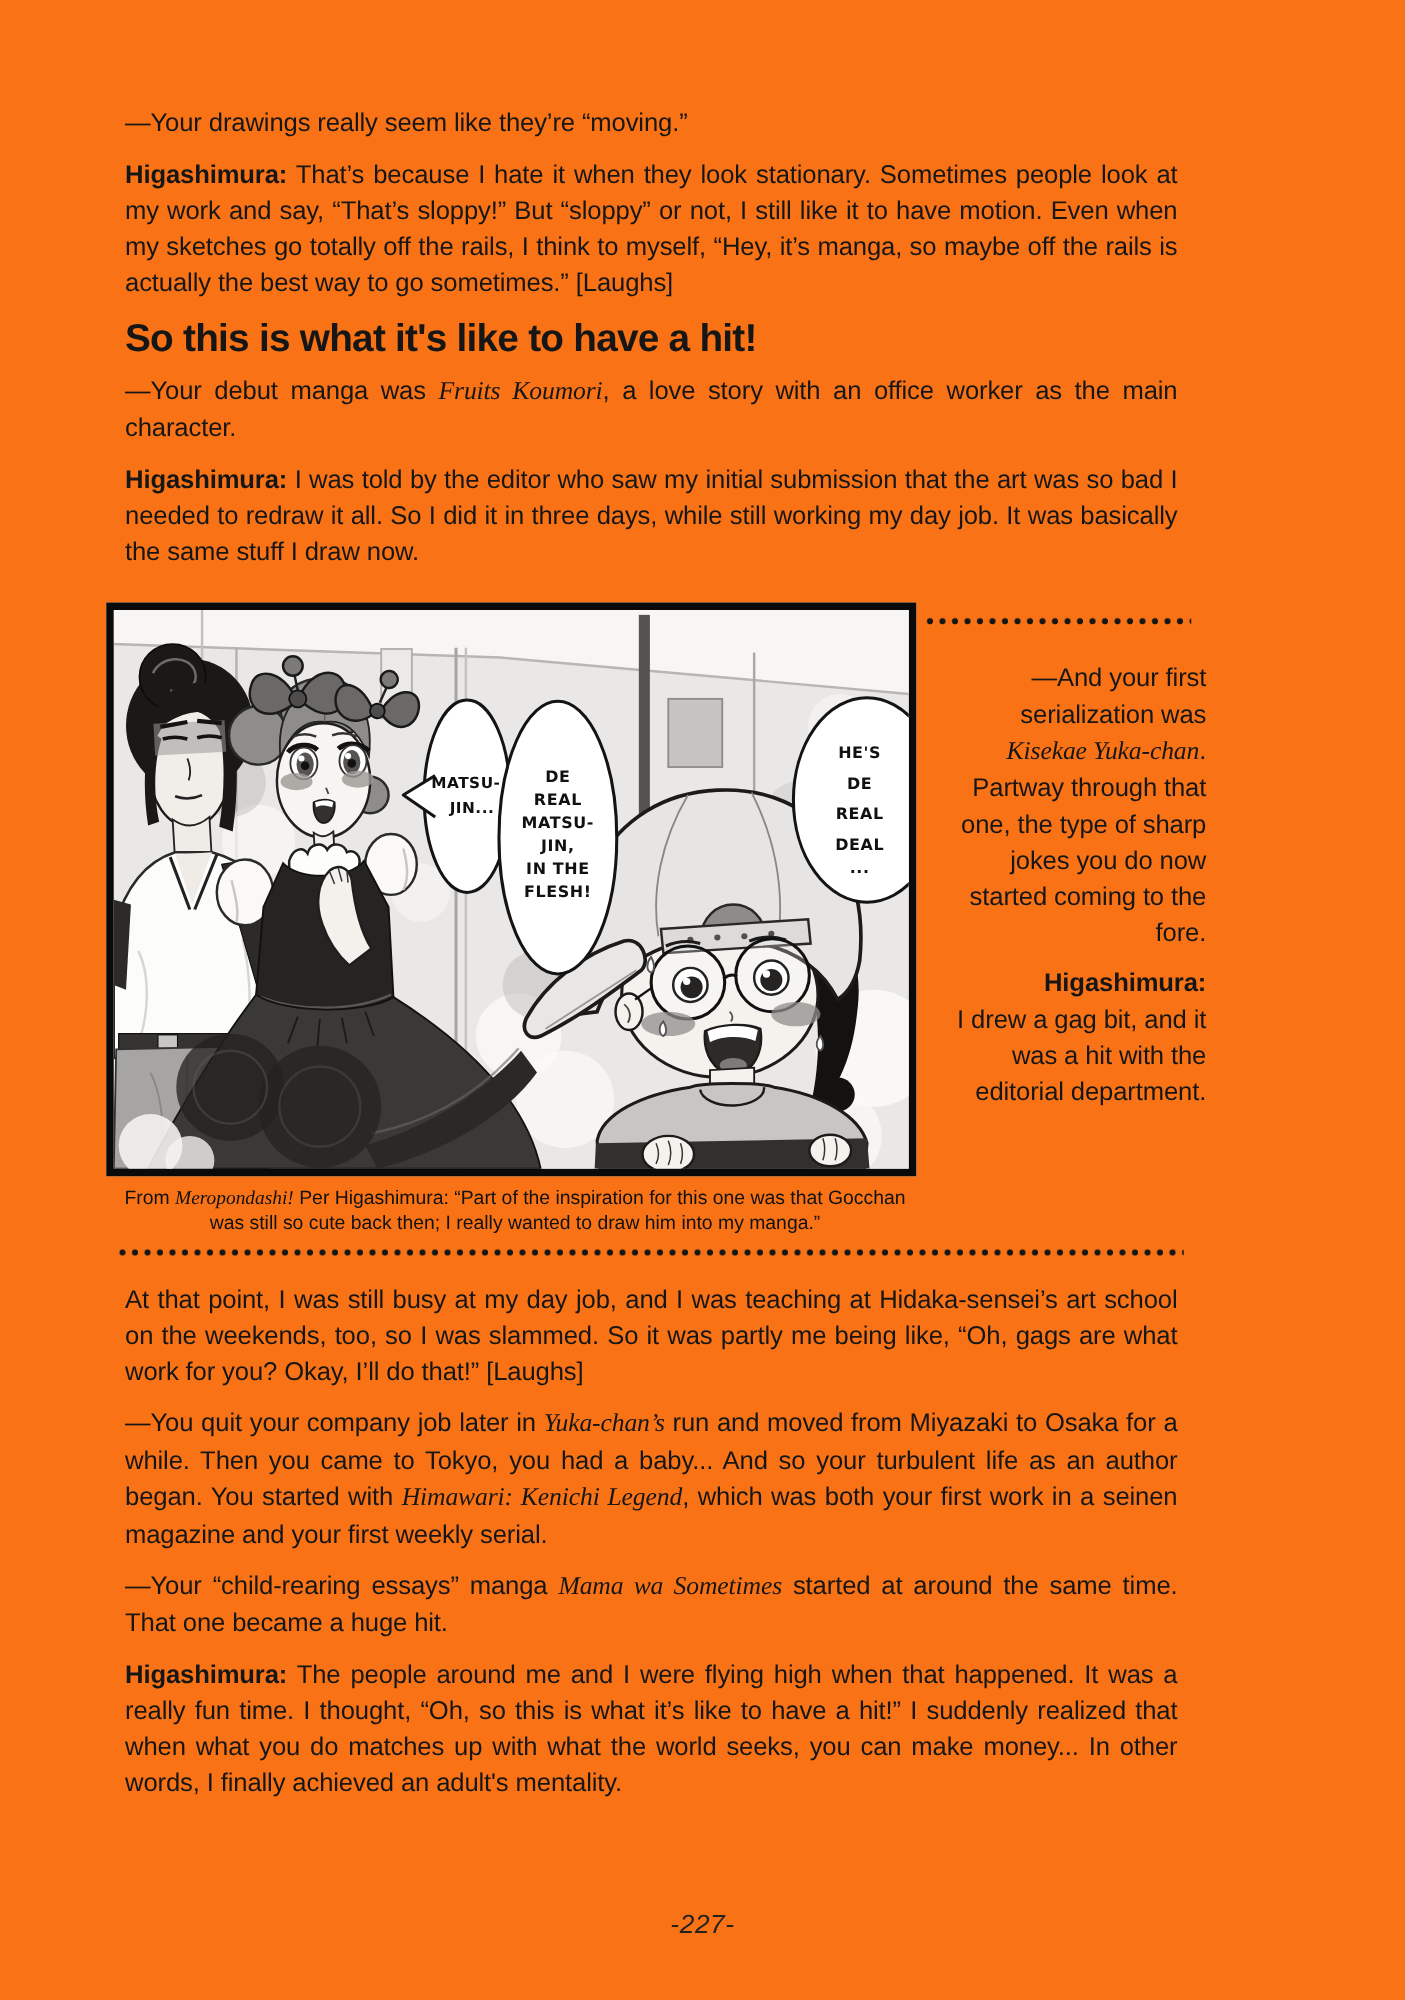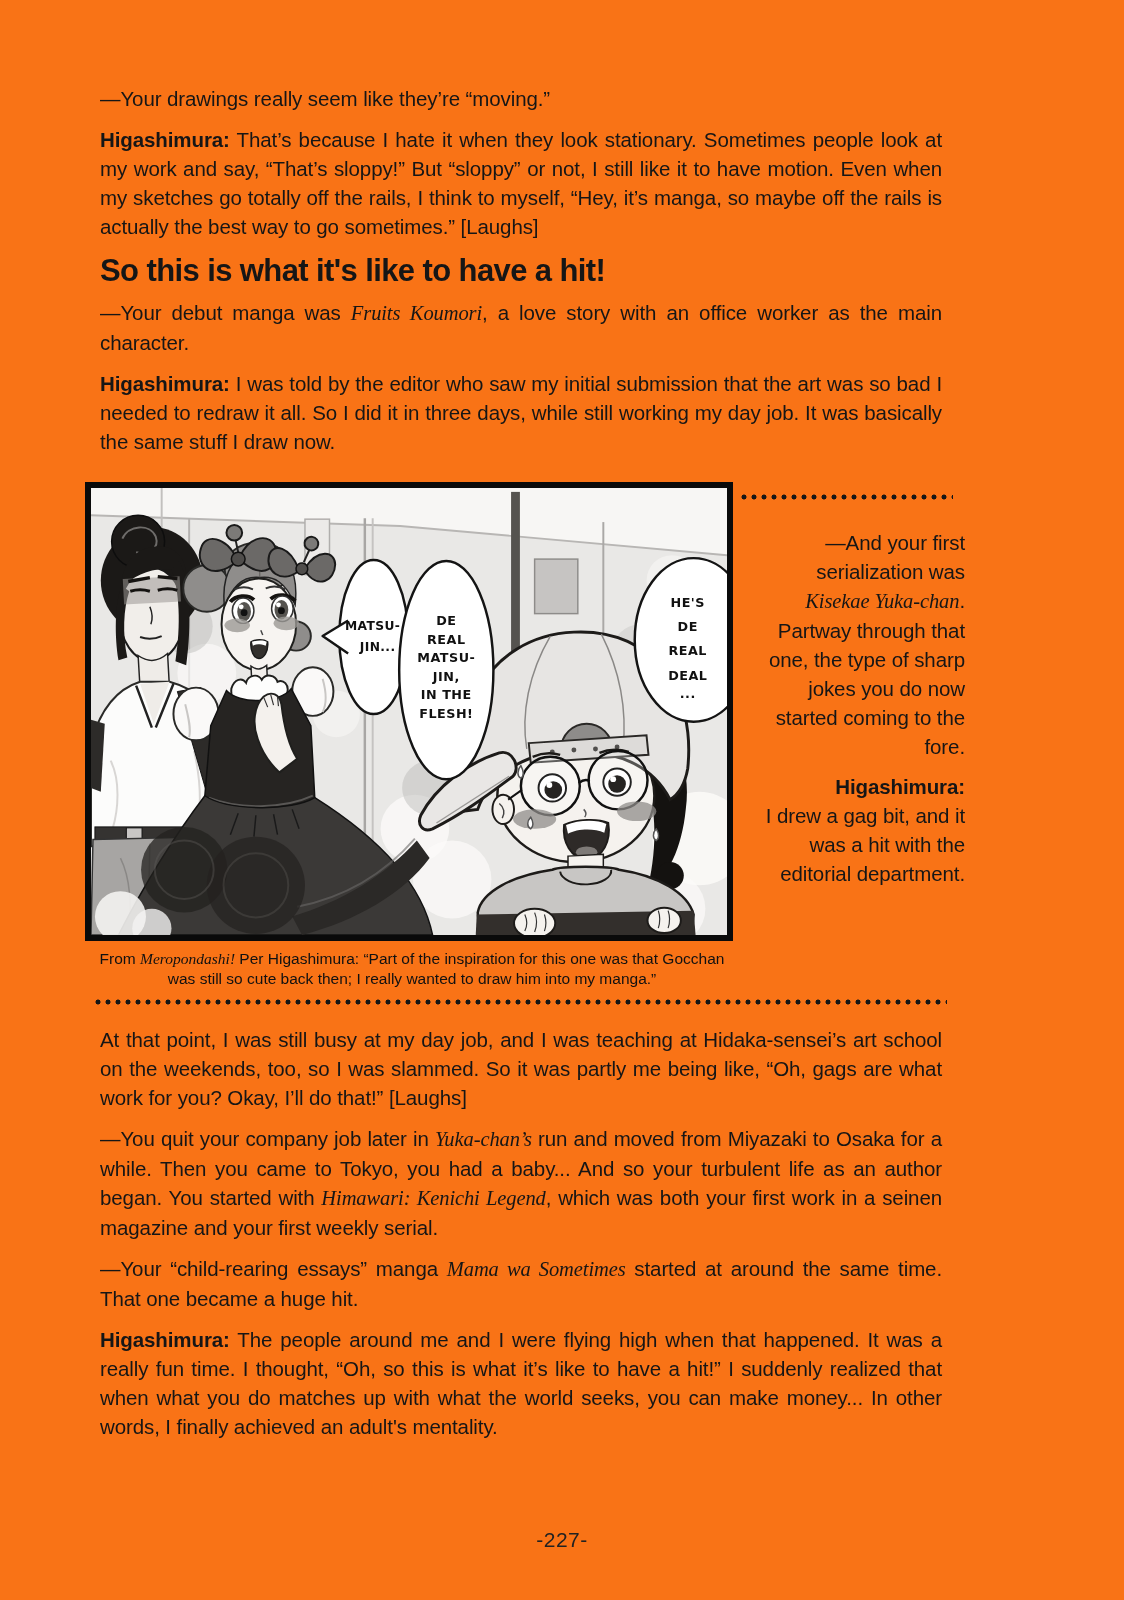--- a/index.html
+++ b/index.html
@@ -17,21 +17,21 @@
   .panel { position:relative; width:636px; height:447px; border:6px solid #0a0a0a; background:#e9e8e6; }
   .side-col { position:absolute; left:676px; top:0; width:204px; }
   .dots { height:6px; background-image:radial-gradient(circle at 3px 3px, #161616 2.2px, transparent 2.8px); background-size:10px 6px; background-repeat:repeat-x; }
   .dot-top { position:absolute; left:-20px; top:12px; width:212px; }
   .side-text { padding-top:46px; }
   .side-text p { margin:0 0 11px 0; font-size:20.5px; line-height:29px; text-align:right; letter-spacing:-0.1px; }
   .side-text b.speaker { display:block; }
   .caption { margin:8px 0 0 -3px; width:630px; font-size:15.5px; line-height:20px; text-align:center; color:#111; }
   .dot-bottom { margin:10px 0 0 -5px; width:852px; }
   .after-fig { margin-top:20px !important; }
-  .pagenum { position:absolute; left:0; width:1124px; top:1528px; text-align:center; font-size:21px; letter-spacing:0.5px; color:#222; }
+  .pagenum { position:absolute; left:0; width:1124px; top:1528px; text-align:center; font-size:21px; letter-spacing:0.5px; color:#222;font-style:italic; }
   svg text.bub { font-family:"DejaVu Sans", sans-serif; font-weight:700; font-size:13px; letter-spacing:0.5px; fill:#111; text-anchor:middle; }
   svg text.bub-sm { font-family:"DejaVu Sans", sans-serif; font-weight:700; font-size:12.5px; letter-spacing:0.4px; fill:#111; text-anchor:middle; }
 </style>
 </head>
 <body>
 
 <div class="page">
   <div class="content">
 
     <p class="q">—Your drawings really seem like they’re “moving.”</p>

